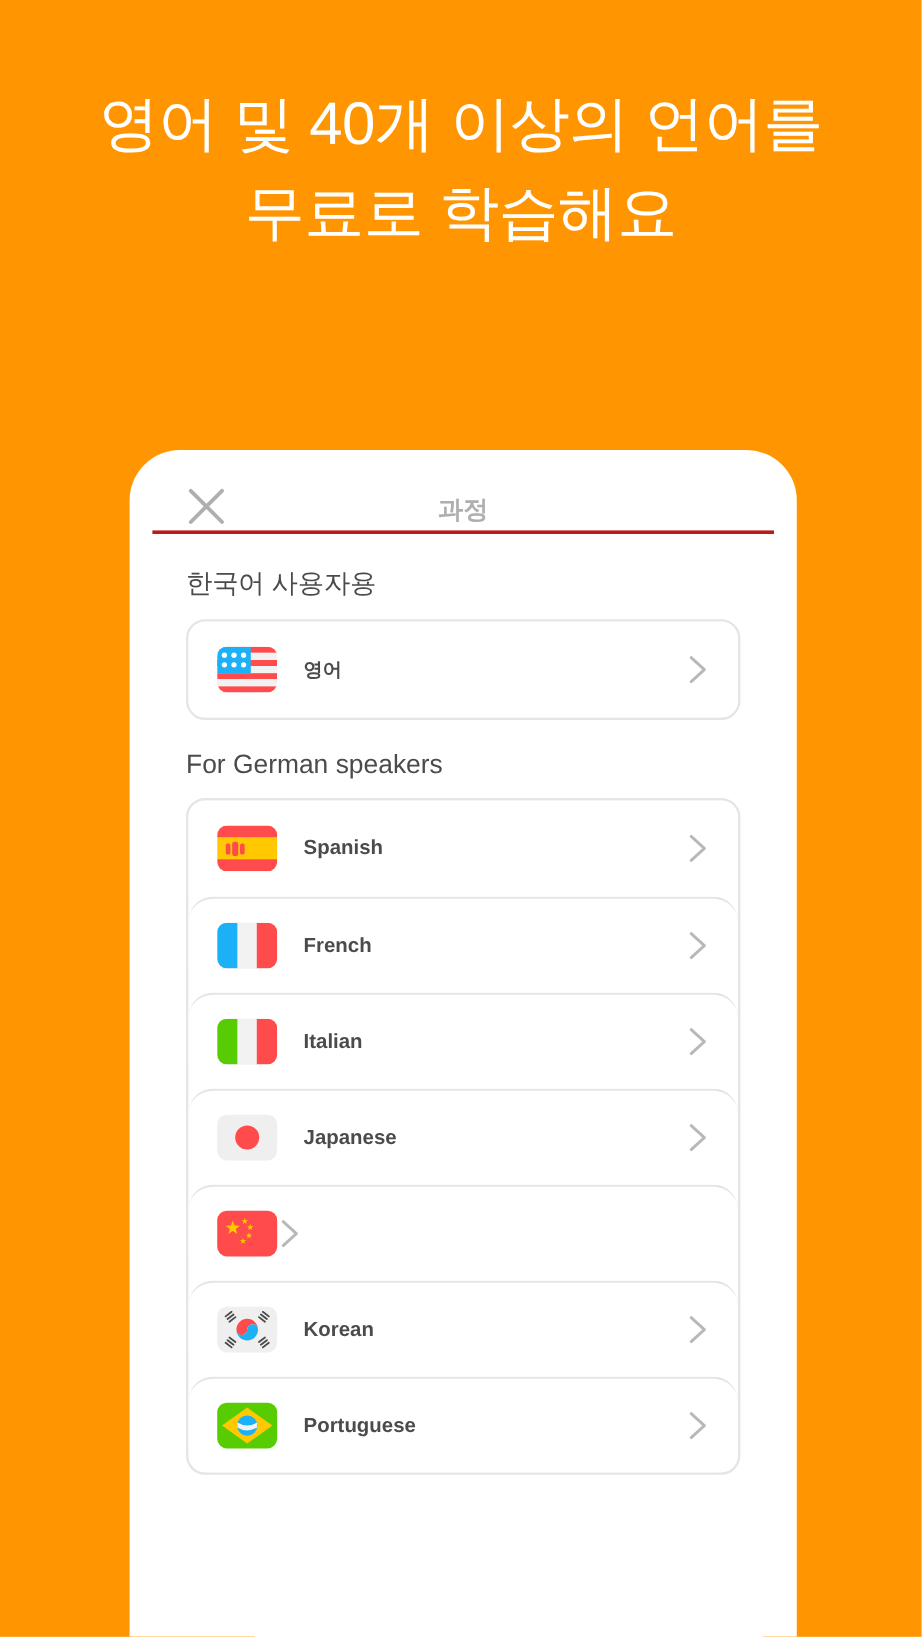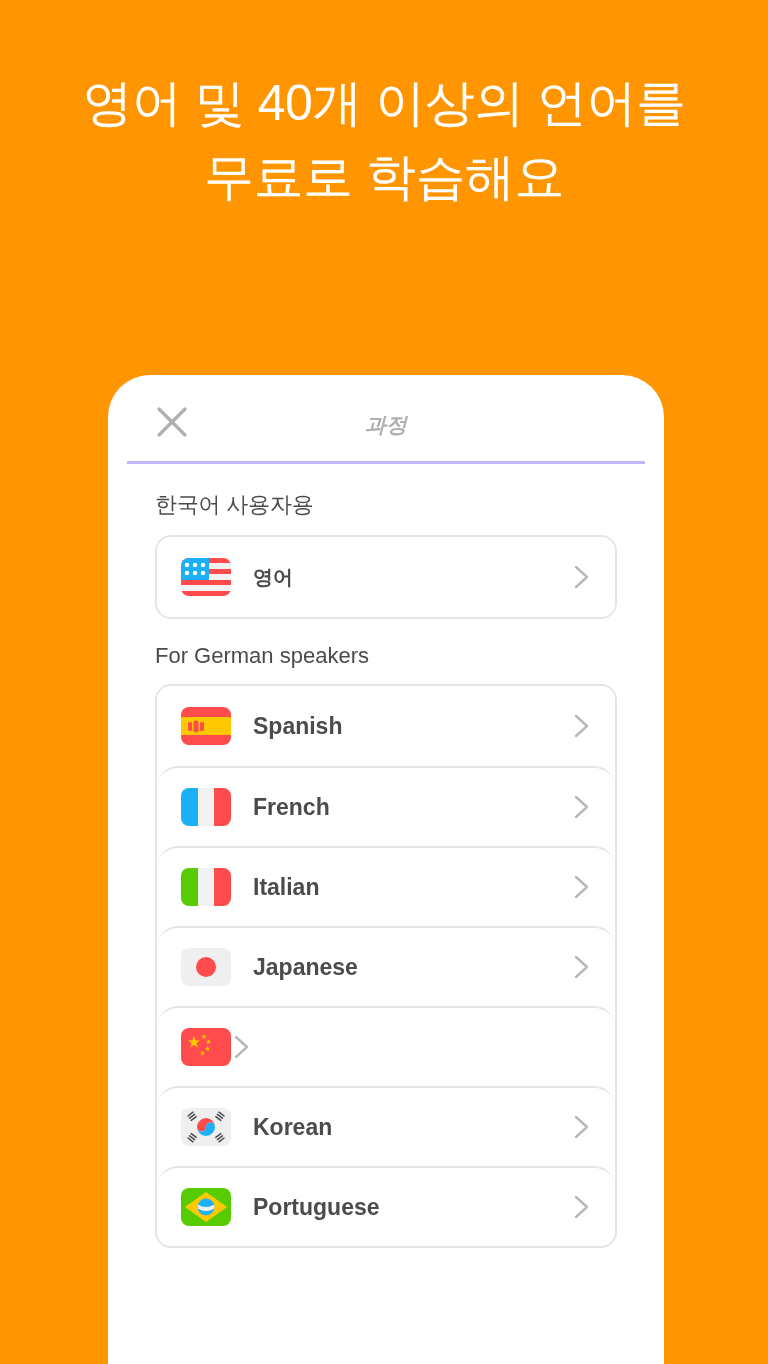--- a/index.html
+++ b/index.html
@@ -39,24 +39,23 @@
     width: 556px;
     height: 989px;
     background: #FFFFFF;
     border-radius: 42px 42px 0 0;
     overflow: hidden;
   }
 
   
   .app-header {
     position: relative;
-    height: 89px;
-    border-bottom: 3px solid #c4b5fd;
+    height: 70px;
+    border-bottom: 3px solid #b91c1c;
     margin: 0 19px;
-    font-style: italic;
   }
   .close-btn {
     position: absolute;
     left: 28px;
     top: 30px;
     width: 34px;
     height: 34px;
     cursor: pointer;
   }
   .close-btn svg { display: block; }
@@ -95,25 +94,25 @@
     height: 80px;
     padding: 0 22px 0 24px;
     cursor: pointer;
     background: #FFFFFF;
   }
   .row + .row { border-top: 2px solid #E5E5E5; border-radius: 21px; }
 
   .row-label {
     flex: 1;
     margin-left: 22px;
-    font-size: 23px;
+    font-size: 17px;
     font-weight: bold;
     color: #4B4B4B;
   }
-  .row-label.ko { font-size: 20px; }
+  .row-label.ko { font-size: 16px; }
 
   .chevron { width: 22px; height: 30px; flex: 0 0 auto; }
   .chevron svg { display: block; }
 
   
   .flag {
     position: relative;
     width: 50px;
     height: 38px;
     border-radius: 8px;

